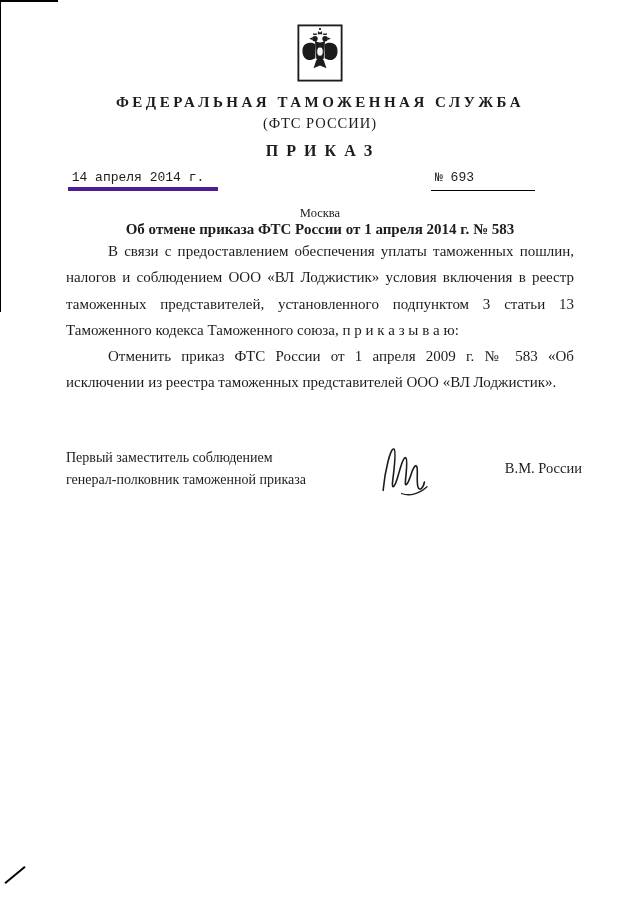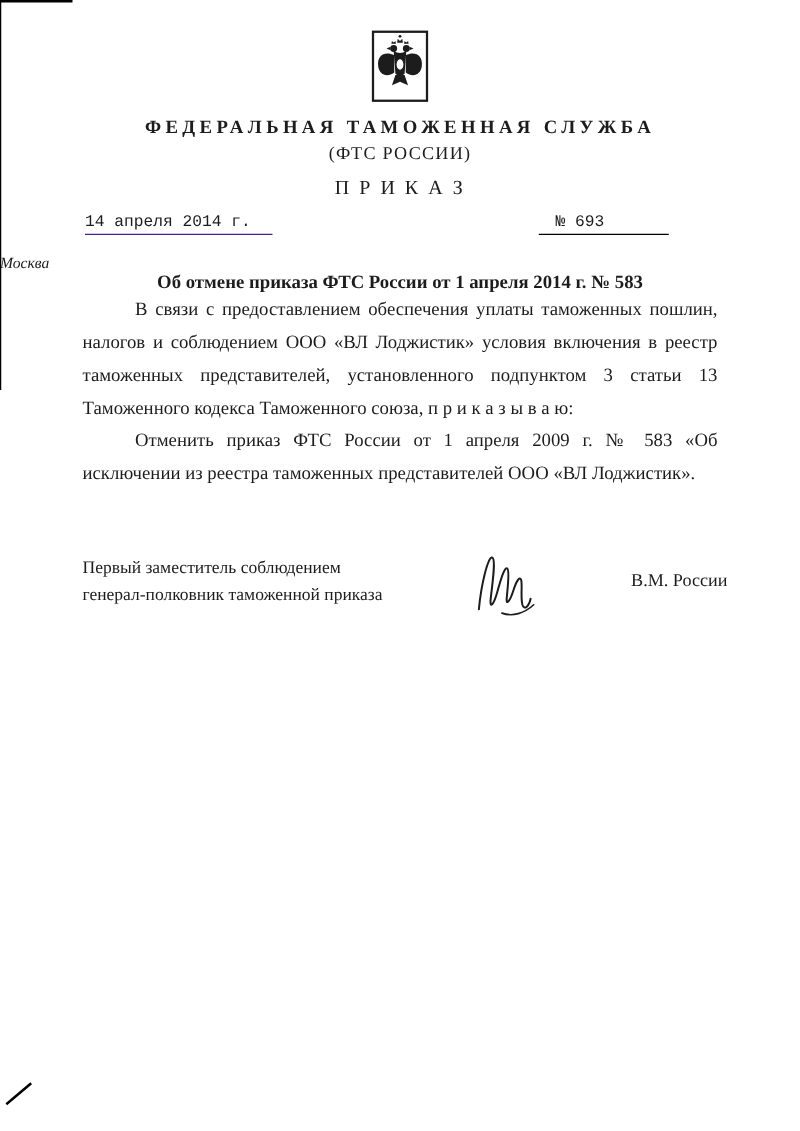--- a/index.html
+++ b/index.html
@@ -16,33 +16,33 @@
   
   .artifact { position: absolute; background: #000; }
   .a-top    { left: 0; top: 0; width: 58px; height: 2px; }
   .a-left   { left: 0; top: 0; width: 1px; height: 312px; }
   .a-corner { left: 2px; top: 874px; width: 26px; height: 2px; transform: rotate(-40deg); }
 
   .emblem { display: block; margin: 24px auto 0 auto; }
 
   .org-name  { text-align: center; font-weight: bold; font-size: 15px; letter-spacing: 3.5px; margin-top: 12px; }
   .org-short { text-align: center; font-weight: normal; font-size: 14.5px; letter-spacing: 1px; margin-top: 4px; }
-  .doc-type  { text-align: center; font-weight: normal; font-size: 16px; letter-spacing: 2px; margin-top: 10px; }
+  .doc-type  { text-align: center; font-weight: bold; font-size: 16px; letter-spacing: 2px; margin-top: 10px; }
 
   .date-row {
     display: flex;
     justify-content: space-between;
     margin: 10px 105px 0 68px;
     font-family: "Liberation Mono", monospace;
     font-size: 13px;
   }
-  .date-cell   { border-bottom: 1px solid #4c1d95; padding: 0 10px 2px 0; min-width: 140px; }
-  .number-cell { border-bottom: 1px solid #000; padding: 0 42px 2px 4px; min-width: 58px; text-align: center; }
+  .date-cell   { border-bottom: 4px solid #4c1d95; padding: 0 10px 2px 0; min-width: 140px; text-align: center; }
+  .number-cell { border-bottom: 1px solid #000; padding: 0 42px 2px 4px; min-width: 58px; }
 
-  .city  { text-align: left; font-size: 12.5px; margin-top: 15px; font-style: italic; }
+  .city  { text-align: center; font-size: 12.5px; margin-top: 15px; }
 
   .title { text-align: center; font-weight: bold; font-size: 15px; padding: 0 70px; }
 
   .body-para {
     margin: 0 66px;
     font-size: 15px;
     line-height: 1.75;
     text-align: justify;
     text-indent: 42px;
   }

